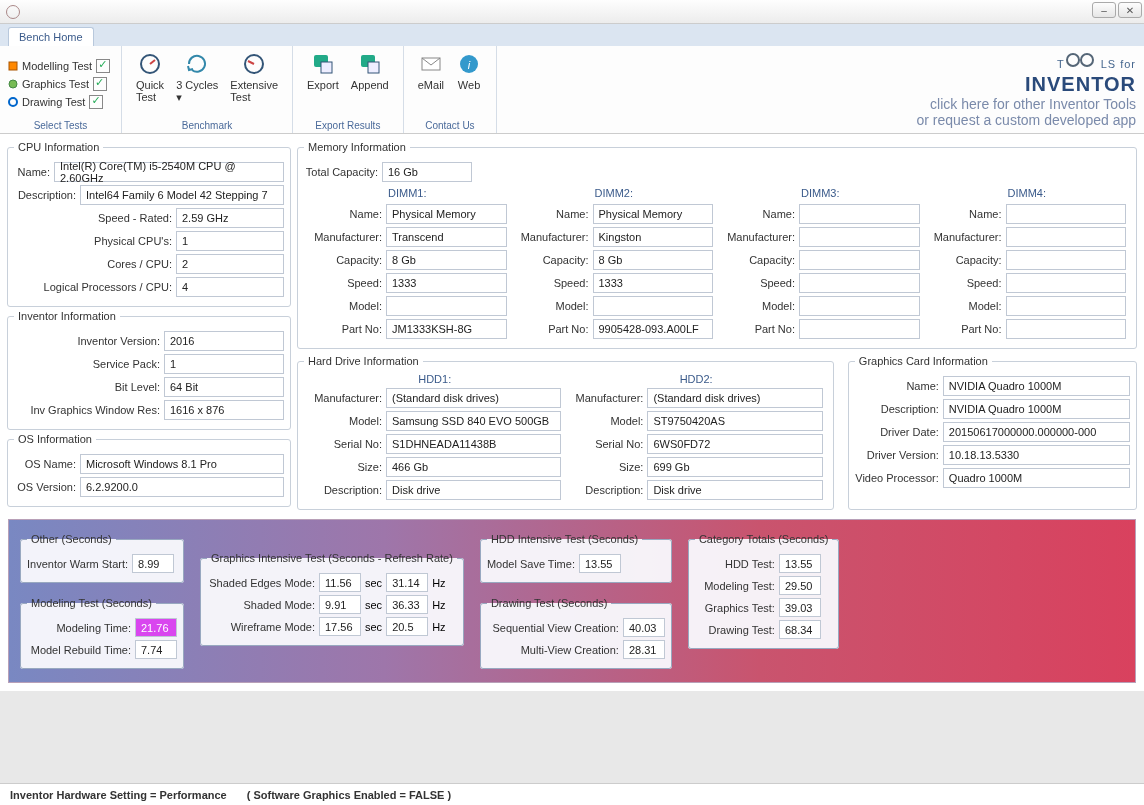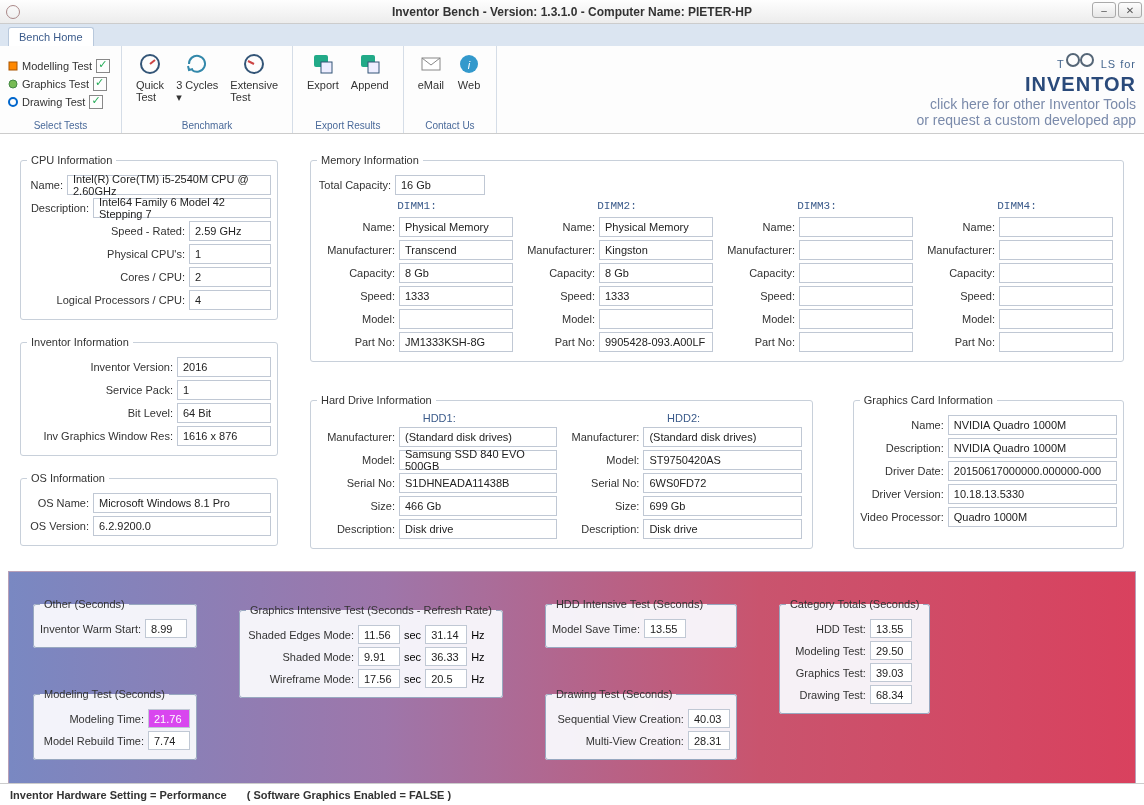--- a/index.html
+++ b/index.html
@@ -20,50 +20,49 @@
 .ck{width:14px;height:14px;border:1px solid #888;position:relative;}
 .ck::after{content:"✓";position:absolute;top:-2px;left:1px;color:#2a5;font-size:11px;}
 .rbtn{display:flex;flex-direction:column;align-items:center;justify-content:flex-start;padding:2px 6px;color:#333;gap:2px;}
 .rbtn .ico{width:26px;height:26px;display:flex;align-items:center;justify-content:center;}
 .rbtn span{line-height:12px;}
 .logo{position:absolute;right:8px;top:4px;text-align:right;}
 .logo .t1{font-size:20px;color:#45668e;letter-spacing:1px;}
 .logo .t2{font-size:20px;font-weight:bold;color:#2a4a7a;letter-spacing:1px;}
 .logo .t3{font-size:14px;color:#7a8aaa;}
 .mainarea{padding:4px;background:#fff;}
-fieldset{border:1px solid #c8d0da;border-radius:3px;margin:16px;padding:6px;}
+fieldset{border:1px solid #c8d0da;border-radius:3px;margin:3px;padding:6px;}
 legend{color:#333;padding:0 4px;}
 .row{display:flex;align-items:center;margin:3px 0;gap:4px;}
 .lbl{text-align:right;color:#333;}
 .val{border:1px solid #c0c8d4;padding:2px 5px;background:#fff;color:#222;height:20px;display:flex;align-items:center;}
 .toprow{display:flex;}
 .toprow .left-col{width:290px;}
 .toprow .right-col{flex:1;}
 .dimm-grid{display:flex;}
 .dimm-col{flex:1;padding:0 4px;}
-.dimm-col .hdr{text-align:center;color:#3a5a8a;padding:2px;font-family:Liberation Mono, monospace;}
+.dimm-col .hdr{text-align:center;color:#3a5a8a;padding:2px;}
 .hdd-row{display:flex;gap:8px;}
 .hdd-row fieldset{flex:1;}
 .hdd-cols{display:flex;}
 .hdd-cols>div{flex:1;padding:0 4px;}
 .gfx-col{width:280px;}
 .results{margin:6px 4px 4px 4px;background:linear-gradient(90deg,#7988c2,#9e76aa,#c9546e,#d9415e);padding:10px 8px;display:flex;gap:10px;align-items:flex-start;border:1px solid #b8a0b8;}
 .results fieldset{background:rgba(248,248,252,0.96);border:1px solid #98a8c0;}
 .results .val{min-width:42px;height:19px;text-align:right;}
 .ipi-box{width:160px;}
 .ipi-val{border:1px solid #888;padding:2px 6px;font-size:18px;background:#fff;}
 .statusbar{position:absolute;bottom:0;left:0;right:0;height:22px;background:#fff;border-top:1px solid #ccc;display:flex;align-items:center;padding:0 10px;color:#333;font-weight:bold;gap:20px;}
 svg{display:block}
 </style>
 </head>
 <body>
 
 <div class="titlebar">
   <div class="icon-left"></div>
-  <div class="title">Inventor Bench  -  Version: 1.3.1.0  -  Computer Name: PIETER-HP</div>
   <div class="winbtns">
     <div>–</div>
     <div>✕</div>
   </div>
 </div>
 
 <div class="tab-row">
   <div class="tab">Bench Home</div>
 </div>
 

